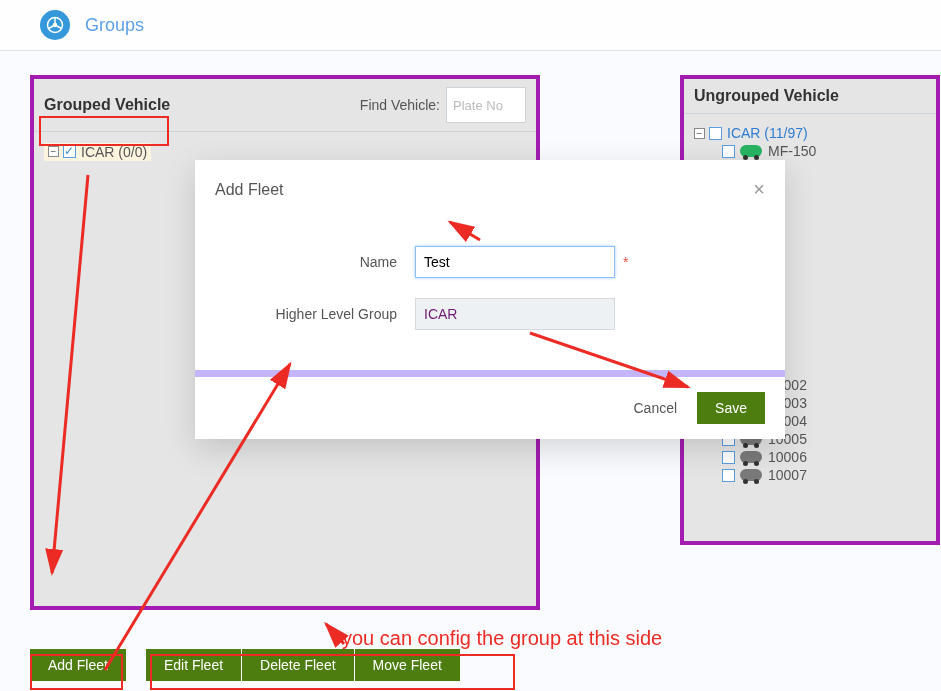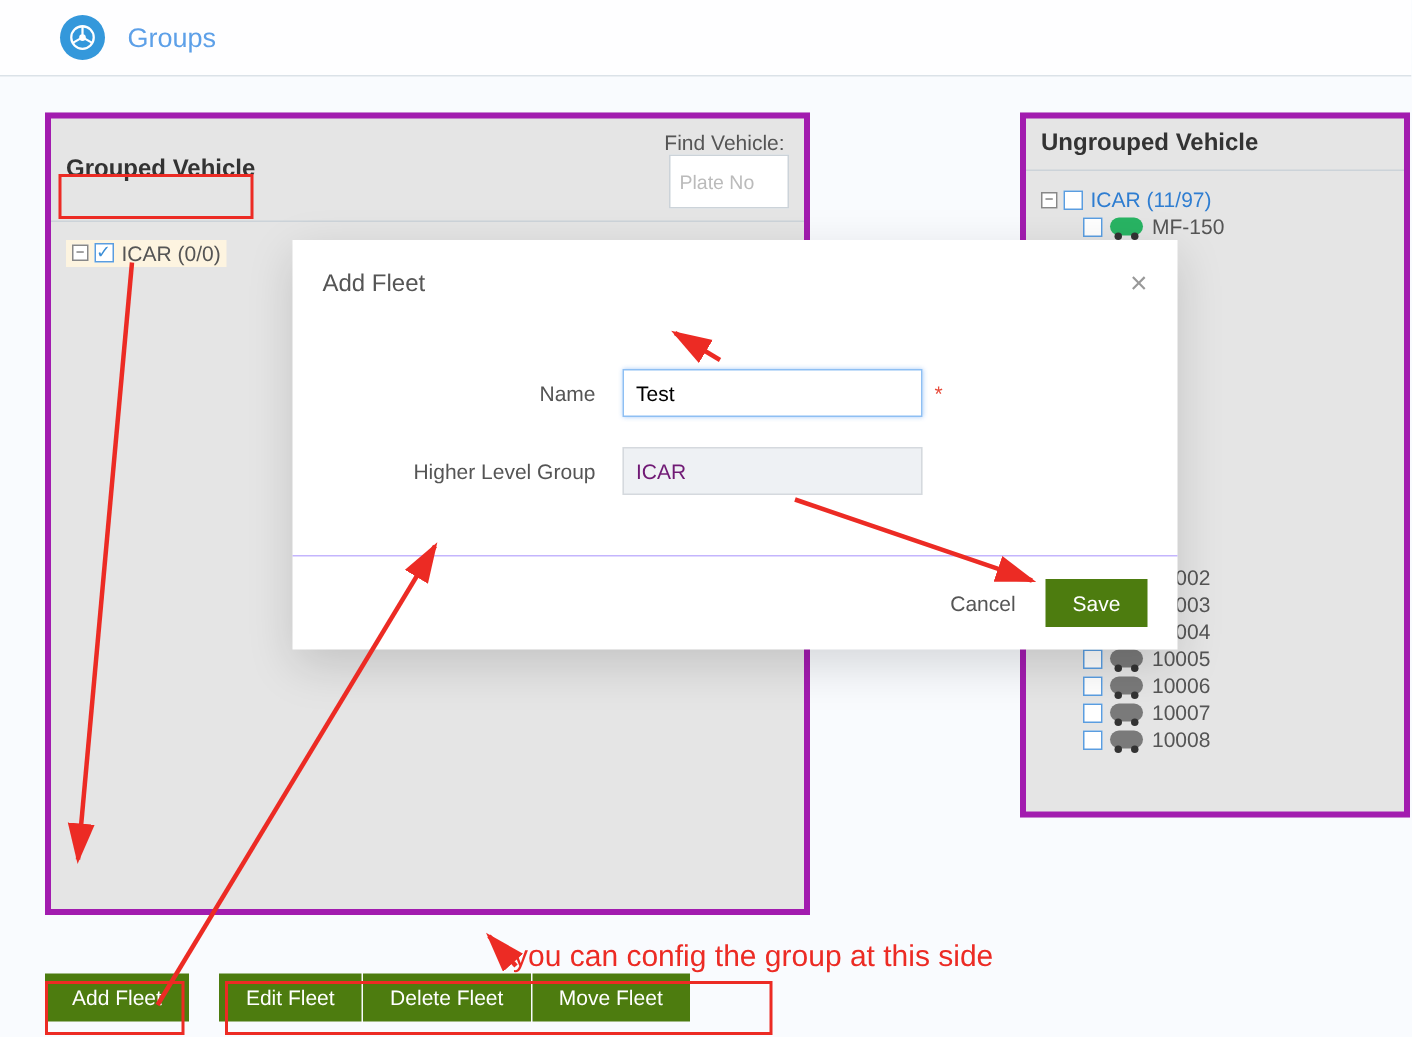--- a/index.html
+++ b/index.html
@@ -50,21 +50,21 @@
   .panel-header {
     display: flex;
     align-items: center;
     justify-content: space-between;
     padding: 8px 10px;
     border-bottom: 1px solid #ccd3d9;
     font-size: 16px;
     font-weight: bold;
     color: #333;
   }
-  .find-vehicle { font-weight: normal; font-size: 14px; color: #555; display:flex; align-items:center;flex-direction:column; }
+  .find-vehicle { font-weight: normal; font-size: 14px; color: #555; display:flex; align-items:center; }
   .find-vehicle input {
     width: 80px; height: 36px;
     border: 1px solid #ccd3d9; margin-left: 6px; padding: 0 6px;
     font-size: 13px; color: #333;
   }
   .find-vehicle input::placeholder { color: #bbb; }
   .tree { padding: 10px; font-size: 14px; }
   .tree-row { display: flex; align-items: center; padding: 1px 0; white-space: nowrap; }
   .tree-toggle {
     width: 11px; height: 11px; border: 1px solid #888;
@@ -123,21 +123,21 @@
   .modal-body { padding: 15px 30px 20px 50px; }
   .form-row { display: flex; align-items: center; margin: 20px 0; }
   .form-label { width: 170px; text-align: right; padding-right: 18px; color: #555; }
   .form-input {
     height: 32px; width: 200px; border: 1px solid #8ebff3;
     padding: 13px 8px; font-size: 14px; box-shadow: 0 0 3px rgba(60,140,240,0.45);
   }
   .form-input.ro { background: #eef1f4; border-color: #d5d9de; box-shadow:none; color:#701a75;}
   .required { color: #e74c3c; margin-left: 8px; }
   .modal-foot {
-    border-top: 1px solid #c4b5fd;
+    border-top: 7px solid #c4b5fd;
     padding: 15px 20px; display:flex; justify-content:flex-end; gap: 20px; align-items:center;
   }
   .link { color: #555; cursor:pointer; }
 
   
   .anno { position: absolute; pointer-events: none; }
   .anno-box { border: 2px solid #ec2b24; }
   .anno-text { color: #ec2b24; font-size: 20px; }
   svg.anno-svg { position:absolute; left:0; top:0; width:941px; height:691px; pointer-events:none; z-index:30; }
   .hilite { background: #fdf4e0; display:inline-flex; align-items:center; padding:1px 4px;}
@@ -275,25 +275,20 @@
           </div>
           <div class="tree-row indent-1">
             <span class="tree-check"></span>
             <span class="car off"></span>
             <span class="tree-label plain">10006</span>
           </div>
           <div class="tree-row indent-1">
             <span class="tree-check"></span>
             <span class="car off"></span>
             <span class="tree-label plain">10007</span>
-          </div>
-          <div class="tree-row indent-1">
-            <span class="tree-check"></span>
-            <span class="car off"></span>
-            <span class="tree-label plain">10008</span>
           </div>
         </div>
     </div>
   </div>
 
   <div class="btn-row">
     <button class="btn">Add Fleet</button>
     <div class="btn-group">
       <button class="btn">Edit Fleet</button>
       <button class="btn">Delete Fleet</button>

